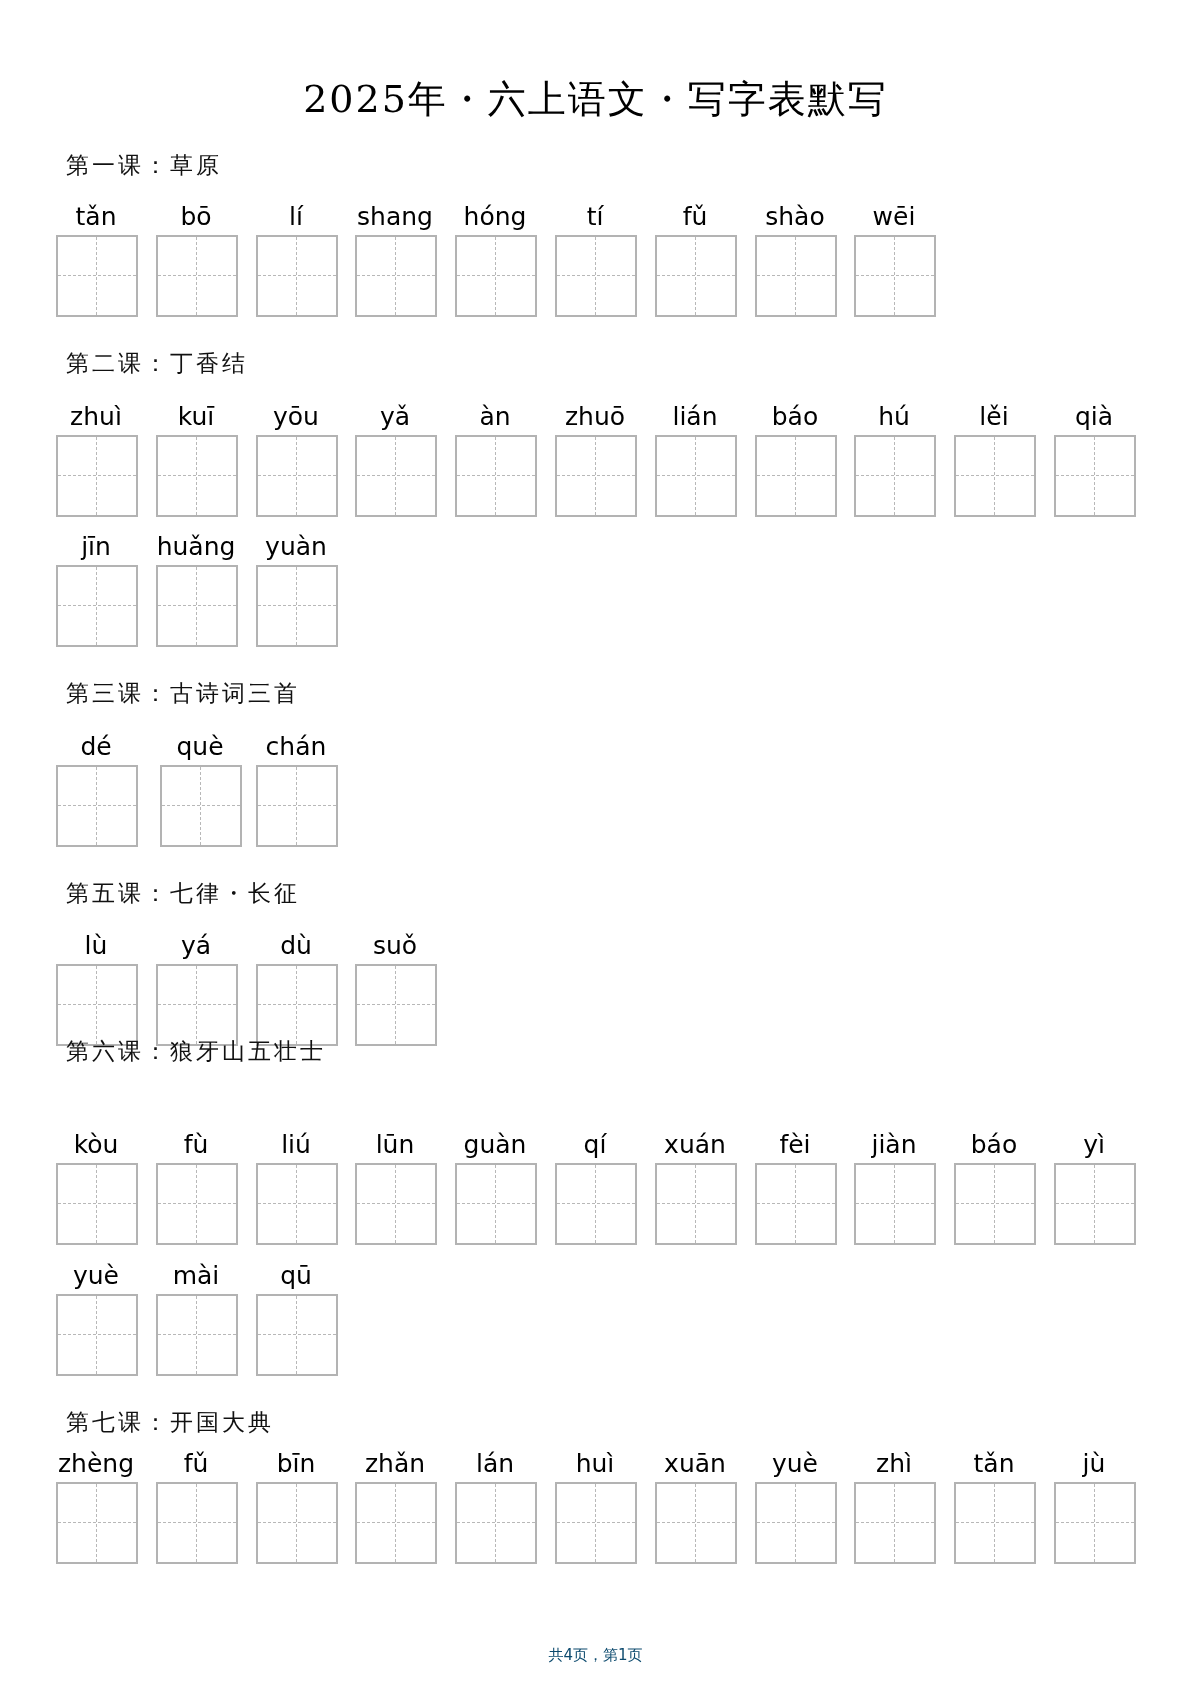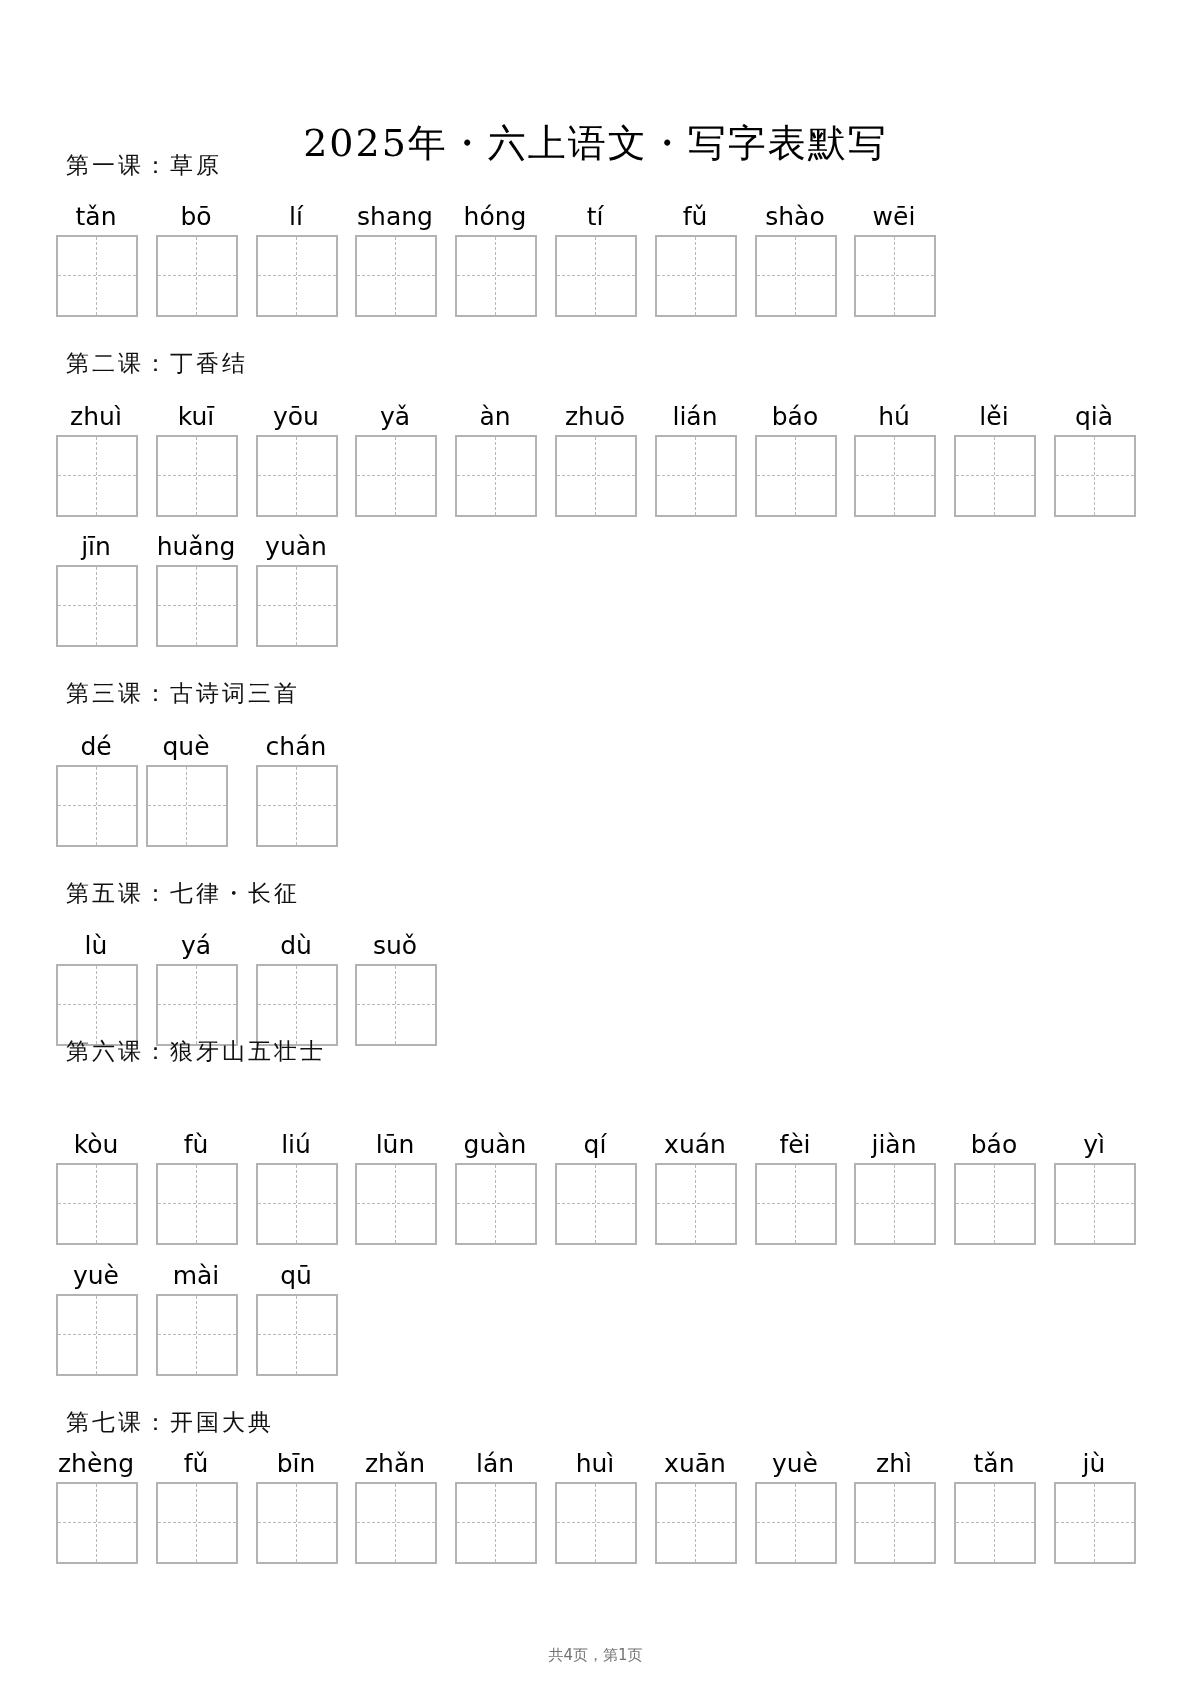--- a/index.html
+++ b/index.html
@@ -1,33 +1,33 @@
 <!DOCTYPE html>
 <html><head>
 <meta charset="utf-8">
 <style>
   html, body { margin: 0; padding: 0; background: #ffffff; }
   body { width: 1191px; height: 1684px; position: relative; overflow: hidden;
          font-family: "DejaVu Sans", sans-serif; color: #000; }
   .title { position: absolute; top: 74px; left: 0; width: 1191px; text-align: center;
-           font-family: "DejaVu Serif", serif; font-size: 38px; letter-spacing: 2px; margin-top: 44px; }
+           font-family: "DejaVu Serif", serif; font-size: 38px; letter-spacing: 2px; }
   .section-label { position: absolute; left: 66px; font-family: "DejaVu Serif", serif;
                    font-size: 23px; letter-spacing: 3px; color: #111; }
   .row { position: absolute; left: 56px; height: 110px; }
   .cell { position: absolute; top: 0; width: 96px; height: 110px; }
   .pinyin { position: absolute; top: 0; left: -20px; width: 120px; text-align: center;
             font-family: "DejaVu Sans", sans-serif; font-size: 25px; line-height: 30px; }
   .box { position: absolute; top: 33px; left: 0; width: 78px; height: 78px;
          border: 2px solid #b3b3b3; background: #fff; }
   .box .v { position: absolute; left: 38px; top: 0; height: 78px; width: 0;
             border-left: 1.5px dashed #b8b8b8; }
   .box .h { position: absolute; top: 38px; left: 0; width: 78px; height: 0;
             border-top: 1.5px dashed #b8b8b8; }
   .footer { position: absolute; top: 1646px; left: 0; width: 1191px; text-align: center;
-            font-family: "DejaVu Sans", sans-serif; font-size: 15px; color: #737373; }
+            font-family: "DejaVu Sans", sans-serif; font-size: 15px; color: #0c4a6e; }
 </style>
 </head>
 <body>
 
 <div class="title">2025年・六上语文・写字表默写</div>
 
 <div id="sheet">
     <div class="section-label" style="top: 150px;">第一课：草原</div>
     <div class="row" style="top: 202px;">
       <div class="cell" style="left: 0px;">
@@ -199,21 +199,21 @@
     </div>
     <div class="section-label" style="top: 678px;">第三课：古诗词三首</div>
     <div class="row" style="top: 732px;">
       <div class="cell" style="left: 0px;">
         <div class="pinyin">dé</div>
         <div class="box">
           <div class="v"></div>
           <div class="h"></div>
         </div>
       </div>
-      <div class="cell" style="left: 90px;">
+      <div class="cell" style="left: 104px;">
         <div class="pinyin">què</div>
         <div class="box">
           <div class="v"></div>
           <div class="h"></div>
         </div>
       </div>
       <div class="cell" style="left: 200px;">
         <div class="pinyin">chán</div>
         <div class="box">
           <div class="v"></div>

